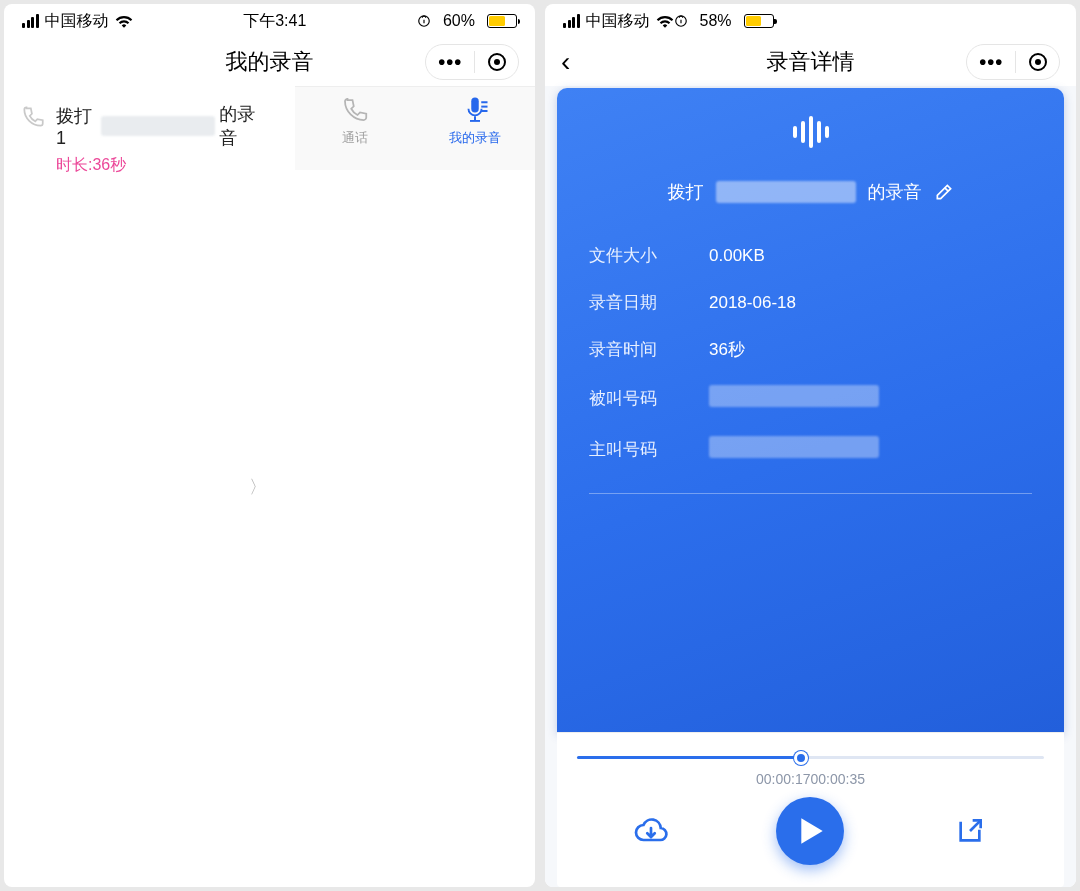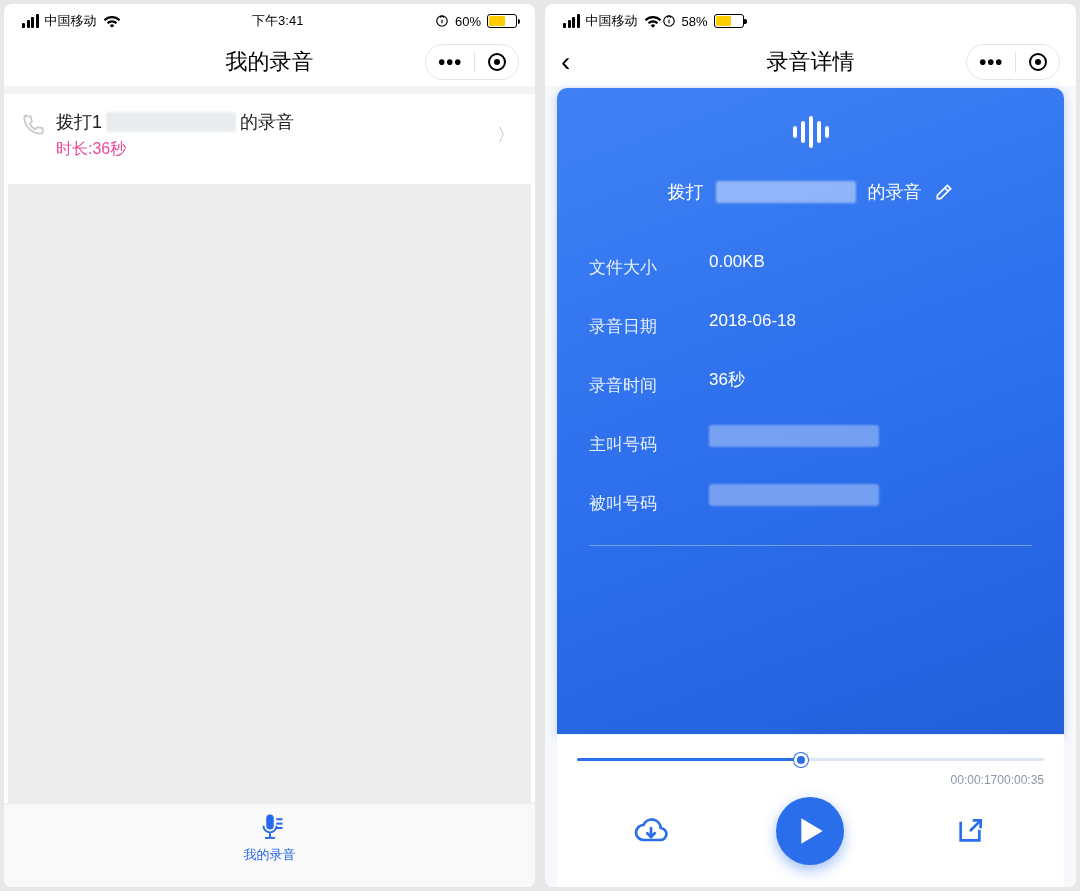--- a/index.html
+++ b/index.html
@@ -22,27 +22,27 @@
     overflow: hidden;
     position: relative;
   }
 
   
   .status-bar {
     height: 34px;
     display: flex;
     align-items: center;
     padding: 0 18px;
-    font-size: 13px;
+    font-size: 16px;
     font-weight: 500;
     color: #000;
   }
   .status-left { display:flex; align-items:center; gap:6px; }
   .status-center { flex:1; text-align:center; }
-  .status-right { display:flex; align-items:center; gap:6px; }
+  .status-right { display:flex; align-items:center; gap:12px; }
   .signal-bars {
     display:inline-flex; align-items:flex-end; gap:1.5px;
   }
   .signal-bars span { width:3px; background:#000; border-radius:1px; }
   .signal-bars span:nth-child(1){height:5px}
   .signal-bars span:nth-child(2){height:8px}
   .signal-bars span:nth-child(3){height:11px}
   .signal-bars span:nth-child(4){height:14px}
   .wifi-icon svg { display:block; }
   .battery {
@@ -74,21 +74,21 @@
     background:#fff; cursor:pointer;
   }
   .capsule .cap-dots { font-size:20px; font-weight:bold; letter-spacing:1px; }
   .capsule .cap-div { width:1px; height:22px; background:#e5e5e5; }
   .capsule .cap-target {
     width:18px; height:18px; border-radius:50%; border:2.5px solid #000; display:flex; align-items:center; justify-content:center;
   }
   .capsule .cap-target::after{ content:""; width:6px; height:6px; border-radius:50%; background:#000; }
 
   
-  .content-left { flex:1; display:flex; flex-direction:column; }
+  .content-left { flex:1; display:flex; }
   .list-divider { height:8px; background:#f4f4f4; }
   .list-item {
     display:flex; align-items:flex-start; padding:16px 20px 16px 16px; position:relative; cursor:pointer;
   }
   .list-item .phone-icon { width:26px; height:26px; margin-right:10px; margin-top:2px; opacity:.35; }
   .list-item .text-col { flex:1; }
   .rec-title { font-size:18px; color:#222; display:flex; align-items:center; gap:4px; }
   .smudge {
     display:inline-block; height:20px; width:130px; background:#e9ecef; border-radius:3px;
     filter: blur(1px);
@@ -127,36 +127,36 @@
   .wave-icon span:nth-child(4){height:22px}
   .wave-icon span:nth-child(5){height:12px}
 
   .detail-title-row {
     display:flex; align-items:center; justify-content:center; gap:12px; font-size:18px; margin-bottom:28px;
   }
   .detail-title-row .smudge { background:rgba(255,255,255,.45); width:140px; height:22px; }
   .edit-icon { width:20px; height:20px; cursor:pointer; }
 
   .info-row { display:flex; align-items:center; font-size:17px; padding:12px 0; }
-  .info-label { width:120px; color:#e8f0ff;margin-top:12px; }
+  .info-label { width:120px; color:#e8f0ff; }
   .info-value { flex:1; color:#fff; }
   .info-value .smudge { background:rgba(255,255,255,.35); width:170px; height:22px; }
 
   .detail-hr { border:none; border-top:1px solid rgba(255,255,255,.35); margin:18px 0 22px; }
   .note-text { font-size:16px; color:#e8f0ff; cursor:pointer; }
 
   
   .player {
     background:#fff; padding:16px 20px 22px; border-radius:0 0 4px 4px; box-shadow:0 -1px 0 #eee;
   }
   .progress-wrap { position:relative; height:16px; cursor:pointer; }
   .progress-track { position:absolute; left:0; right:0; top:7px; height:3px; background:#dfe6f3; border-radius:2px; }
   .progress-fill { position:absolute; left:0; top:7px; height:3px; background:#2a6eeb; border-radius:2px; width:48%; }
   .progress-knob { position:absolute; top:1.5px; width:14px; height:14px; border-radius:50%; background:#2a6eeb; border:3px solid #fff; box-shadow:0 0 0 1px #2a6eeb; left:48%; transform:translateX(-50%); }
-  .time-row { display:flex; justify-content:flex-end; font-size:12px; color:#8c96a8; margin-top:6px; }
+  .time-row { display:flex; justify-content:center; font-size:14px; color:#8c96a8; margin-top:6px; }
   .controls-row { display:flex; align-items:center; justify-content:space-around; margin-top:10px; }
   .ctrl-btn { width:46px; height:46px; display:flex; align-items:center; justify-content:center; color:#2a6eeb; cursor:pointer; }
   .play-btn {
     width:68px; height:68px; border-radius:50%; background:#2a6eeb; display:flex; align-items:center; justify-content:center; cursor:pointer;
     box-shadow:0 5px 14px rgba(42,110,235,.45);
   }
   .play-btn svg { margin-left:4px; }
 
 </style>
 </head>
@@ -215,20 +215,26 @@
           <span>的录音</span>
         </div>
         <div class="rec-sub">时长:36秒</div>
       </div>
       <span class="rec-chevron">〉</span>
     </div>
 
     <div class="left-body"></div>
 
     <div class="tab-bar">
+      <div class="tab-item">
+        <svg class="tab-icon" viewBox="0 0 24 24" fill="none" stroke="#b5b5b5" stroke-width="1.4">
+          <path d="M6 3c-1 0-2 1-2 2 0 8 7 15 15 15 1 0 2-1 2-2v-3l-5-1-2 2c-2-1-4-3-5-5l2-2-1-5H6z"></path>
+        </svg>
+        <span>通话</span>
+      </div>
       <div class="tab-item active">
         <svg class="tab-icon" viewBox="0 0 24 24" fill="#2768ec">
           <path d="M12 2a3 3 0 00-3 3v6a3 3 0 006 0V5a3 3 0 00-3-3z"></path>
             <path d="M6 11a6 6 0 0012 0h-1.5a4.5 4.5 0 01-9 0H6z"></path>
             <rect x="11.2" y="17" width="1.6" height="3"></rect>
             <rect x="8" y="20" width="8" height="1.5"></rect>
           <rect x="17" y="5" width="5" height="1.6"></rect>
             <rect x="17" y="8.5" width="5" height="1.6"></rect>
             <rect x="17" y="12" width="5" height="1.6"></rect>
         </svg>
@@ -303,25 +309,25 @@
       </div>
       <div class="info-row">
         <span class="info-label">录音日期</span>
         <span class="info-value">2018-06-18</span>
       </div>
       <div class="info-row">
         <span class="info-label">录音时间</span>
         <span class="info-value">36秒</span>
       </div>
       <div class="info-row">
+        <span class="info-label">被叫号码</span>
+        <span class="info-value"><span class="smudge smudge-sm"></span></span>
+      </div>
+      <div class="info-row">
         <span class="info-label">主叫号码</span>
-        <span class="info-value"><span class="smudge smudge-sm"></span></span>
-      </div>
-      <div class="info-row">
-        <span class="info-label">被叫号码</span>
         <span class="info-value"><span class="smudge smudge-sm"></span></span>
       </div>
 
       <hr class="detail-hr">
       <div style="flex:1"></div>
     </div>
 
     <div class="player">
       <div class="progress-wrap">
         <div class="progress-track"></div>

